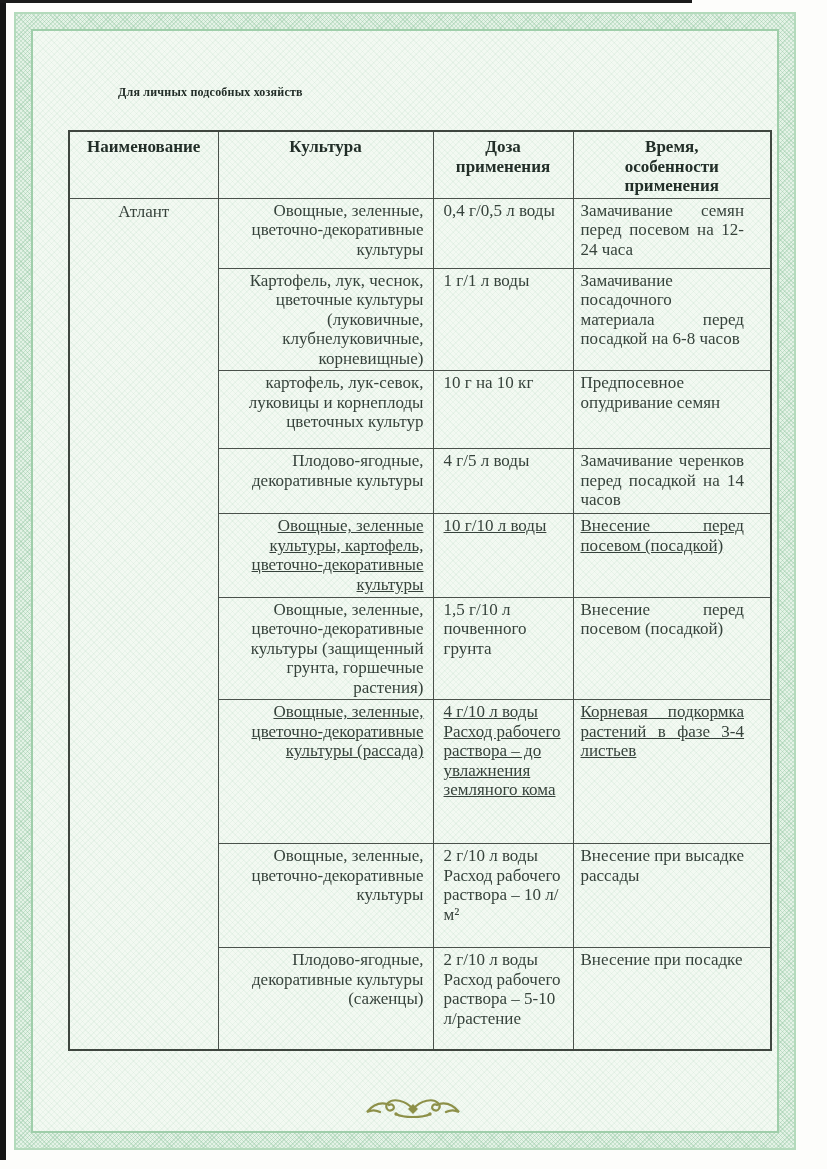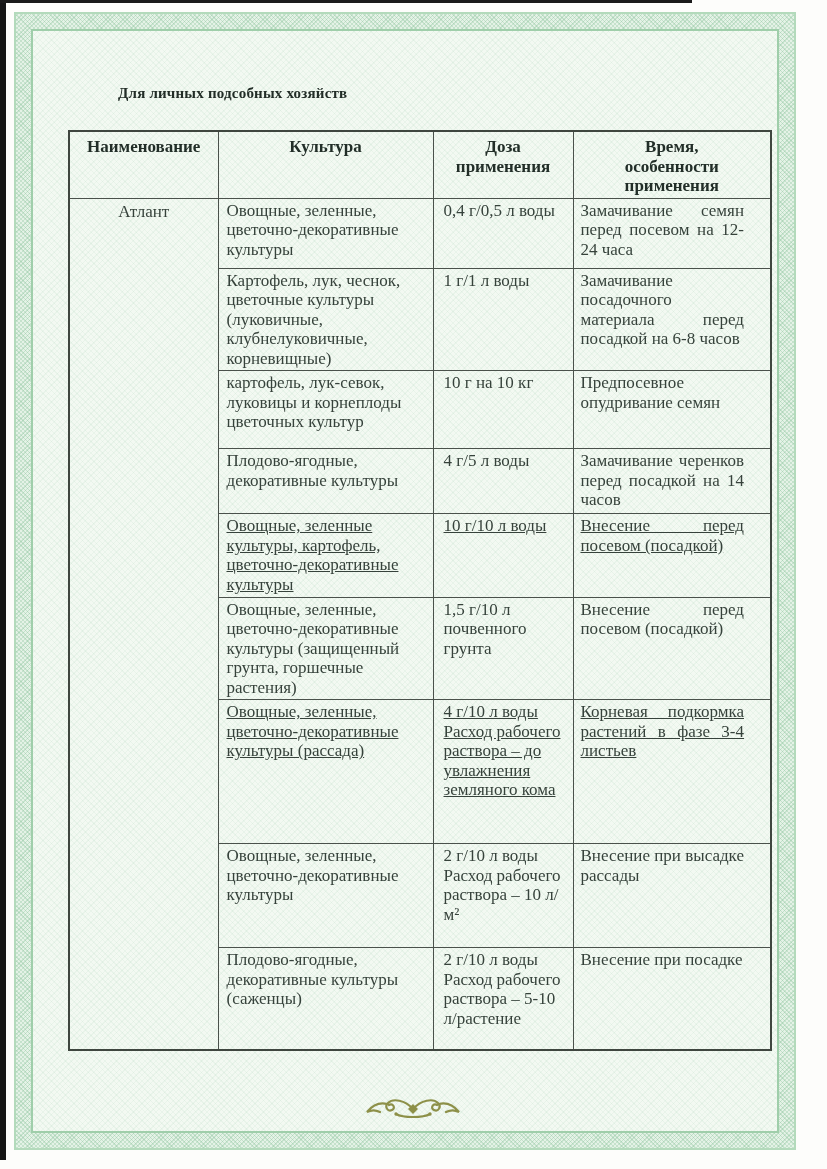--- a/index.html
+++ b/index.html
@@ -21,39 +21,39 @@
   }
   .inner{
     position:absolute;inset:15px;
     border:2px solid #9fceaa;background-color:#f3f9f2;
     background-image:
       repeating-linear-gradient(45deg, rgba(140,195,160,.10) 0 1px, transparent 1px 4px),
       repeating-linear-gradient(-45deg, rgba(140,195,160,.10) 0 1px, transparent 1px 4px);
   }
   .title{
     position:absolute;left:118px;top:85px;margin:0;
-    font-size:15px;font-weight:bold;color:#222d27;letter-spacing:.2px;
+    font-size:12px;font-weight:bold;color:#222d27;letter-spacing:.2px;
   }
   table.usage{
     position:absolute;left:68px;top:130px;width:702px;
     border-collapse:collapse;table-layout:fixed;
     border:2.5px solid #3f463f;
   }
   .usage th,.usage td{
     border:1.8px solid #4a514b;
     font-size:17px;line-height:1.15;vertical-align:top;
     overflow:hidden;
   }
   .usage th{
     font-weight:bold;text-align:center;white-space:pre-line;
     color:#222e28;padding:5px 4px 2px 4px;
   }
   tr.hdr{height:67px;}
   td.name-cell{text-align:center;padding:3px 4px;}
-  td.culture{text-align:left;padding:2px 9px 2px 8px;}
+  td.culture{text-align:right;padding:2px 9px 2px 0;}
   td.dose{text-align:left;padding:2px 10px;}
   td.dose span{display:block;}
   td.timing{text-align:justify;padding:2px 26px 2px 7px;}
   tr.r1{height:70px;} tr.r2{height:97px;border-radius:20px;} tr.r3{height:78px;}
   tr.r4{height:65px;} tr.r5{height:79px;text-decoration:underline;} tr.r6{height:95px;}
   tr.r7{height:144px;text-decoration:underline;} tr.r8{height:104px;} tr.r9{height:102px;}
   .ornament{position:absolute;left:362px;top:1095px;width:102px;height:28px;}
 </style>
 </head>
 <body>

